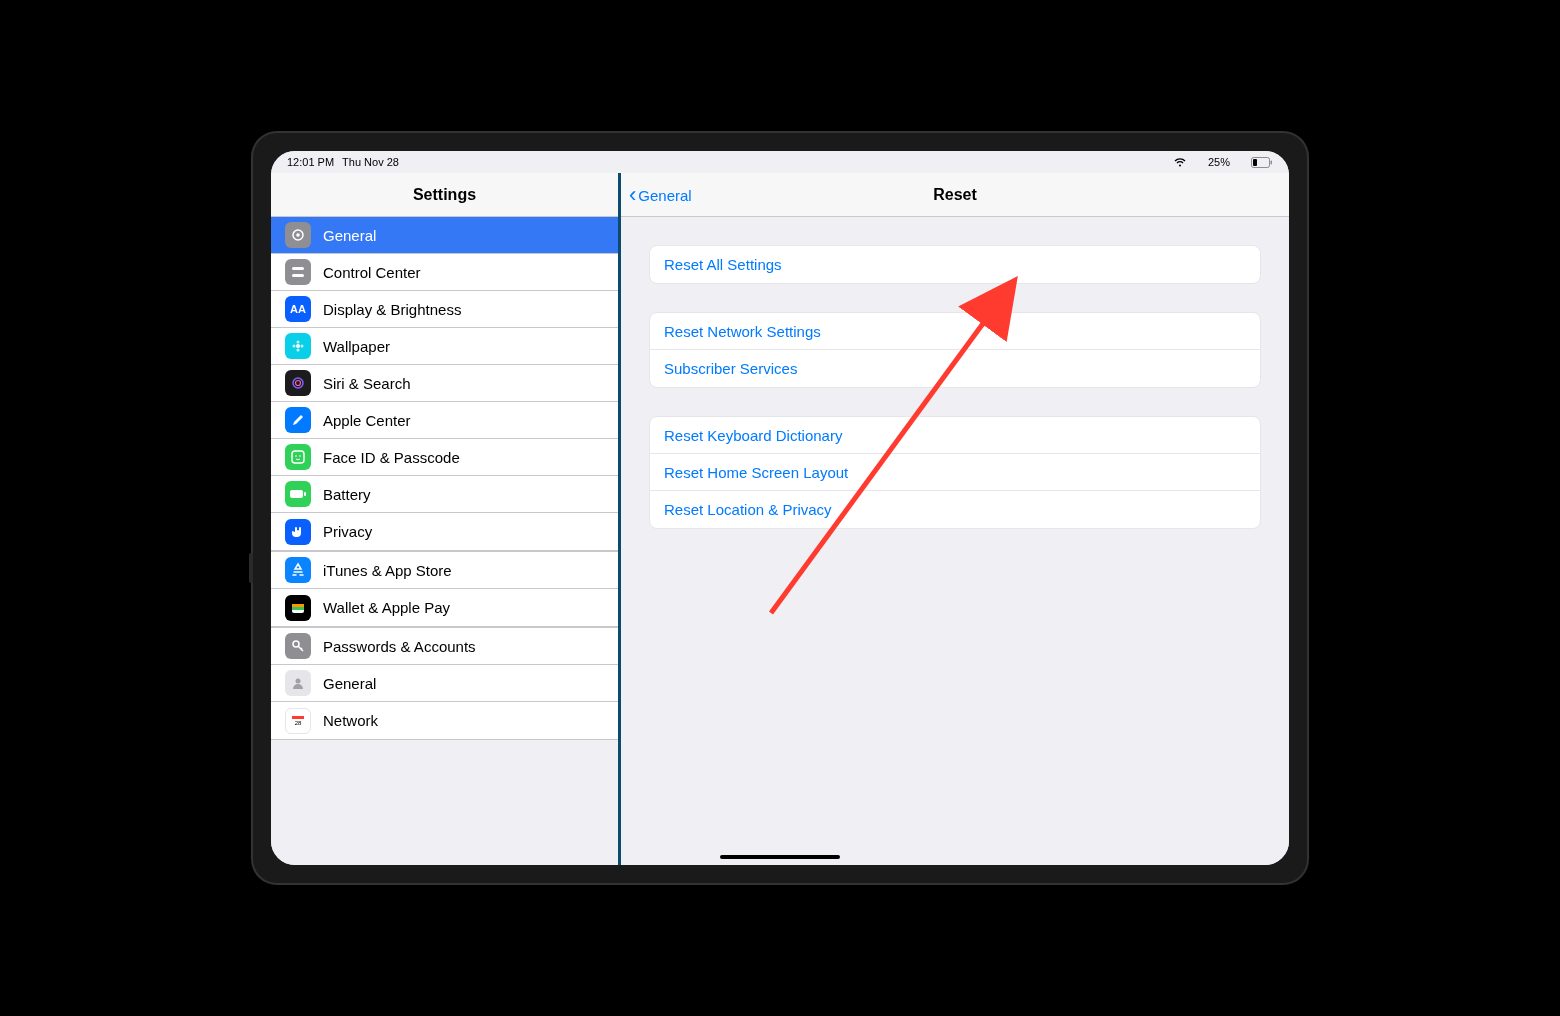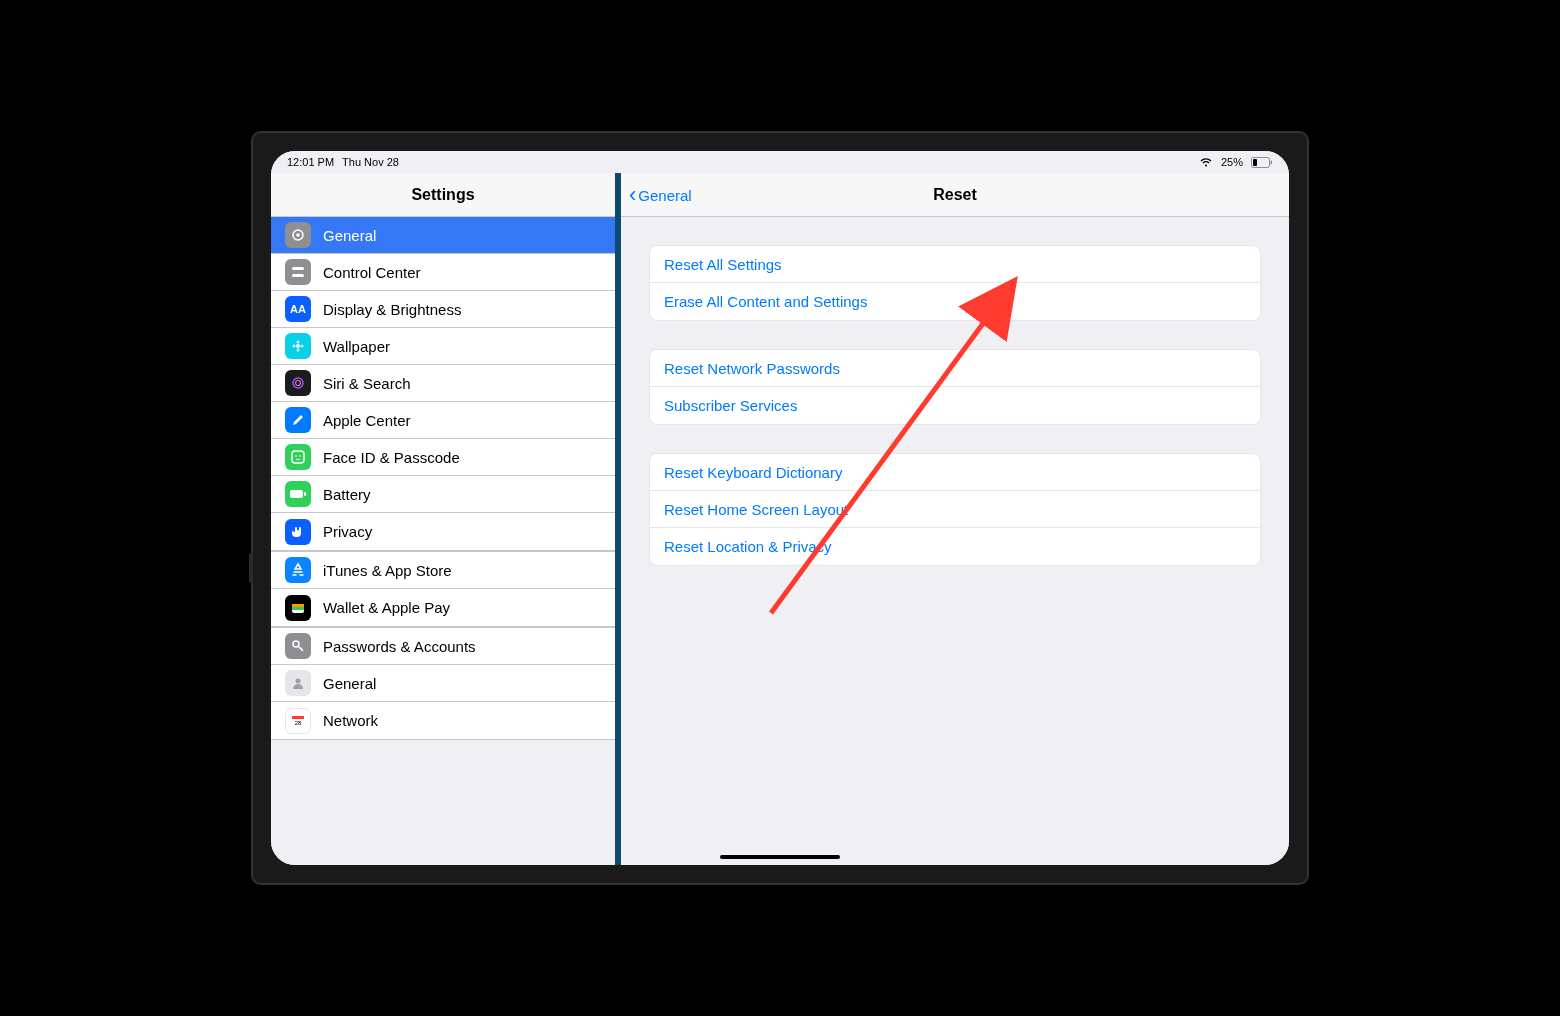--- a/index.html
+++ b/index.html
@@ -4,21 +4,21 @@
 <style>
   * { margin: 0; padding: 0; box-sizing: border-box; font-family: -apple-system, BlinkMacSystemFont, "Helvetica Neue", sans-serif; }
   body {
     width: 1560px; height: 1016px;
     background: #000;
     display: flex; align-items: center; justify-content: center;
   }
   .ipad-frame {
     width: 1054px; height: 750px;
     background: #1a1a1a;
-    border-radius: 8px;
+    border-radius: 24px;
     padding: 18px;
     box-shadow: 0 0 0 2px #333, 0 10px 40px rgba(0,0,0,0.5);
     position: relative;
   }
   .side-button {
     position: absolute; left: -4px; top: 420px; width: 4px; height: 30px;
     background: #2a2a2a; border-radius: 2px 0 0 2px;
   }
   .screen {
     width: 100%; height: 100%;
@@ -27,25 +27,25 @@
     overflow: hidden;
     display: flex; flex-direction: column;
     position: relative;
   }
   .status-bar {
     height: 22px; display: flex; align-items: center; justify-content: space-between;
     padding: 0 16px; font-size: 11px; font-weight: 500; color: #000;
     background: #efeff4;
   }
   .status-left { display: flex; gap: 8px; }
-  .status-right { display: flex; align-items: center; gap: 8px; }
+  .status-right { display: flex; align-items: center; gap: 21px; }
   .wifi-icon, .battery-icon { display: inline-flex; align-items: center; }
   .content { flex: 1; display: flex; overflow: hidden; }
   .sidebar {
-    width: 350px; background: #efeff4; border-right: 6px solid #0c4a6e;
+    width: 350px; background: #efeff4; border-right: 3px solid #0c4a6e;
     display: flex; flex-direction: column; overflow-y: auto;
   }
   .sidebar-header {
     height: 44px; display: flex; align-items: center; justify-content: center;
     background: #f7f7f8; border-bottom: 1px solid #c8c7cc;
     font-size: 16px; font-weight: 600;
   }
   .group { background: #fff; border-top: 1px solid #c8c7cc; border-bottom: 1px solid #c8c7cc; }
   .group:first-of-type { margin-top: 0; border-top: none; }
   .sidebar .group:first-of-type { margin-top: 18px; border-top: 1px solid #c8c7cc; }
@@ -275,24 +275,23 @@
           <div class="back-btn">
             <span class="back-chevron">‹</span>
             <span>General</span>
           </div>
           <span class="detail-title">Reset</span>
         </div>
 
         <div class="detail-body">
           <div class="detail-group">
             <div class="detail-row">Reset All Settings</div>
-            <div class="detail-row">Erase All Content and Settings</div>
           </div>
           <div class="detail-group">
-            <div class="detail-row">Reset Network Passwords</div>
+            <div class="detail-row">Reset Network Settings</div>
             <div class="detail-row">Subscriber Services</div>
           </div>
           <div class="detail-group">
             <div class="detail-row">Reset Keyboard Dictionary</div>
             <div class="detail-row">Reset Home Screen Layout</div>
             <div class="detail-row">Reset Location &amp; Privacy</div>
           </div>
         </div>
 
         <svg class="arrow-overlay" style="left:-200px; top:60px;" width="620" height="420" viewBox="0 0 620 420">

